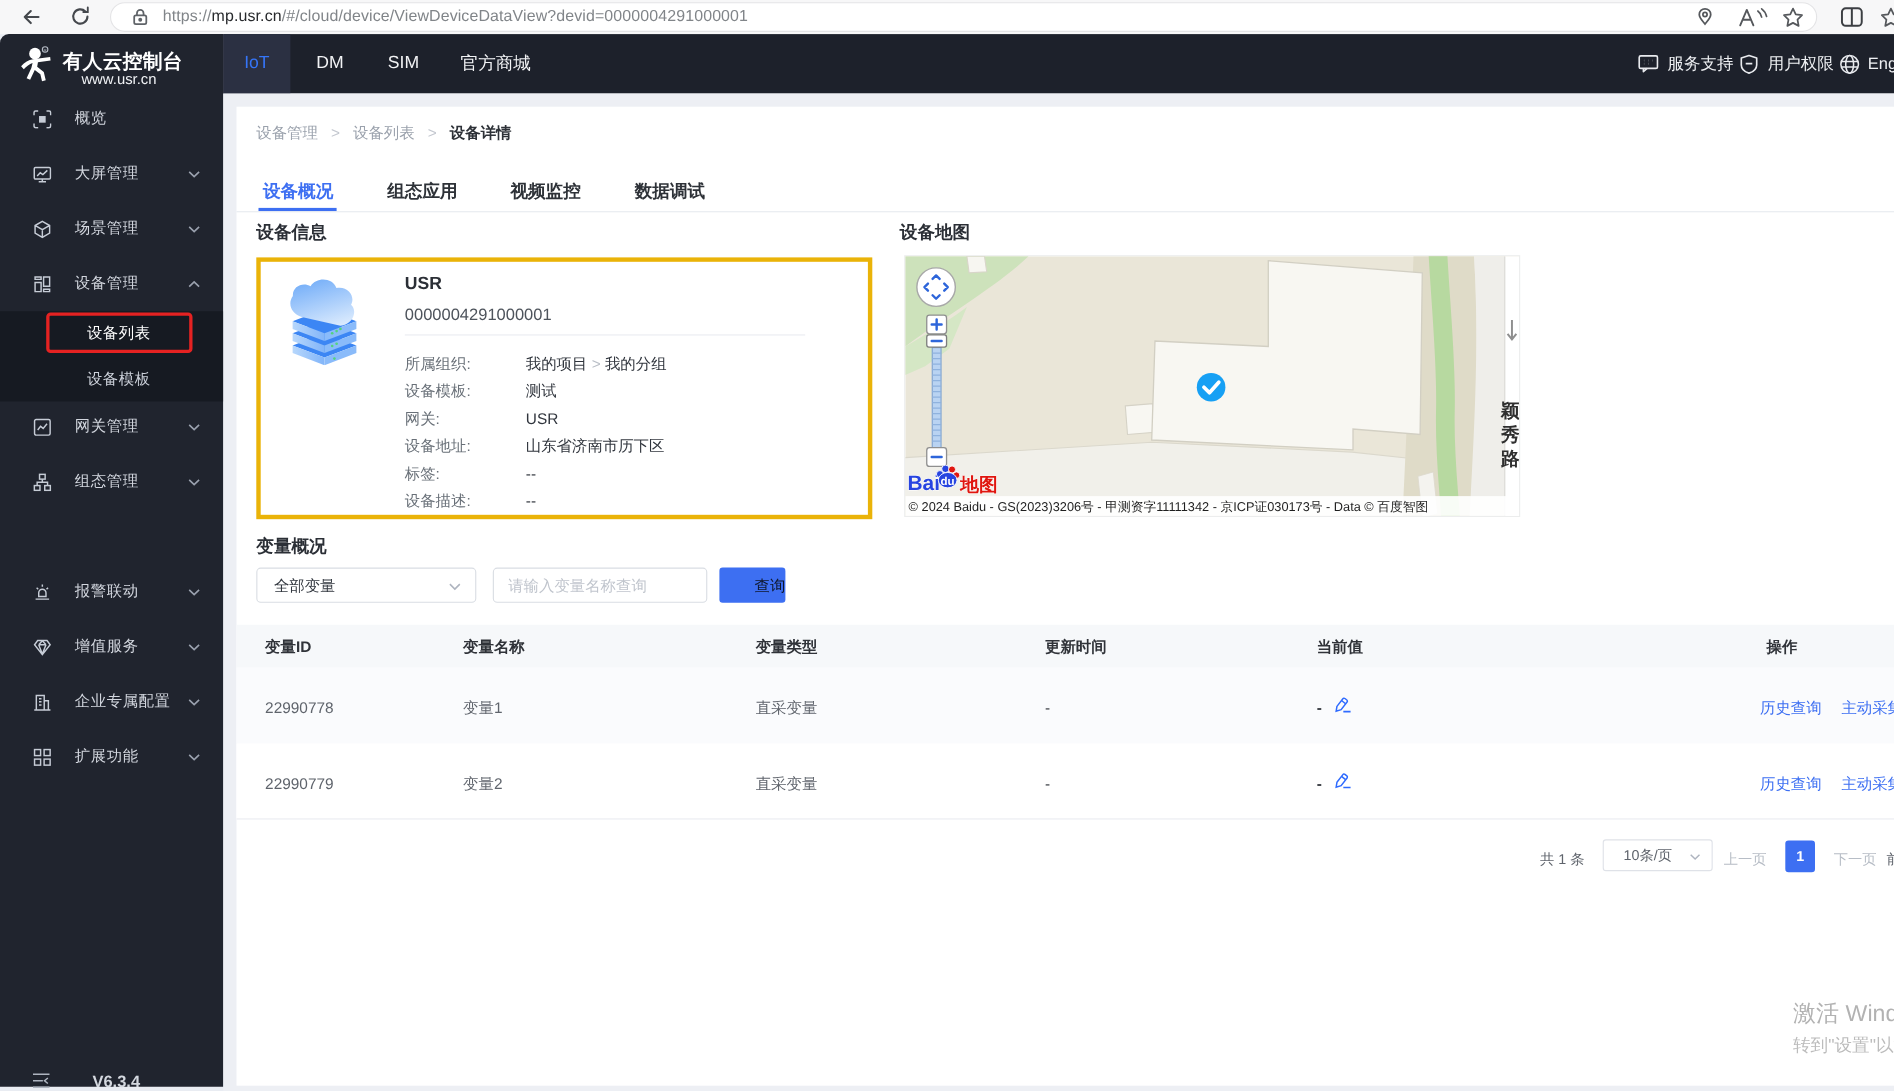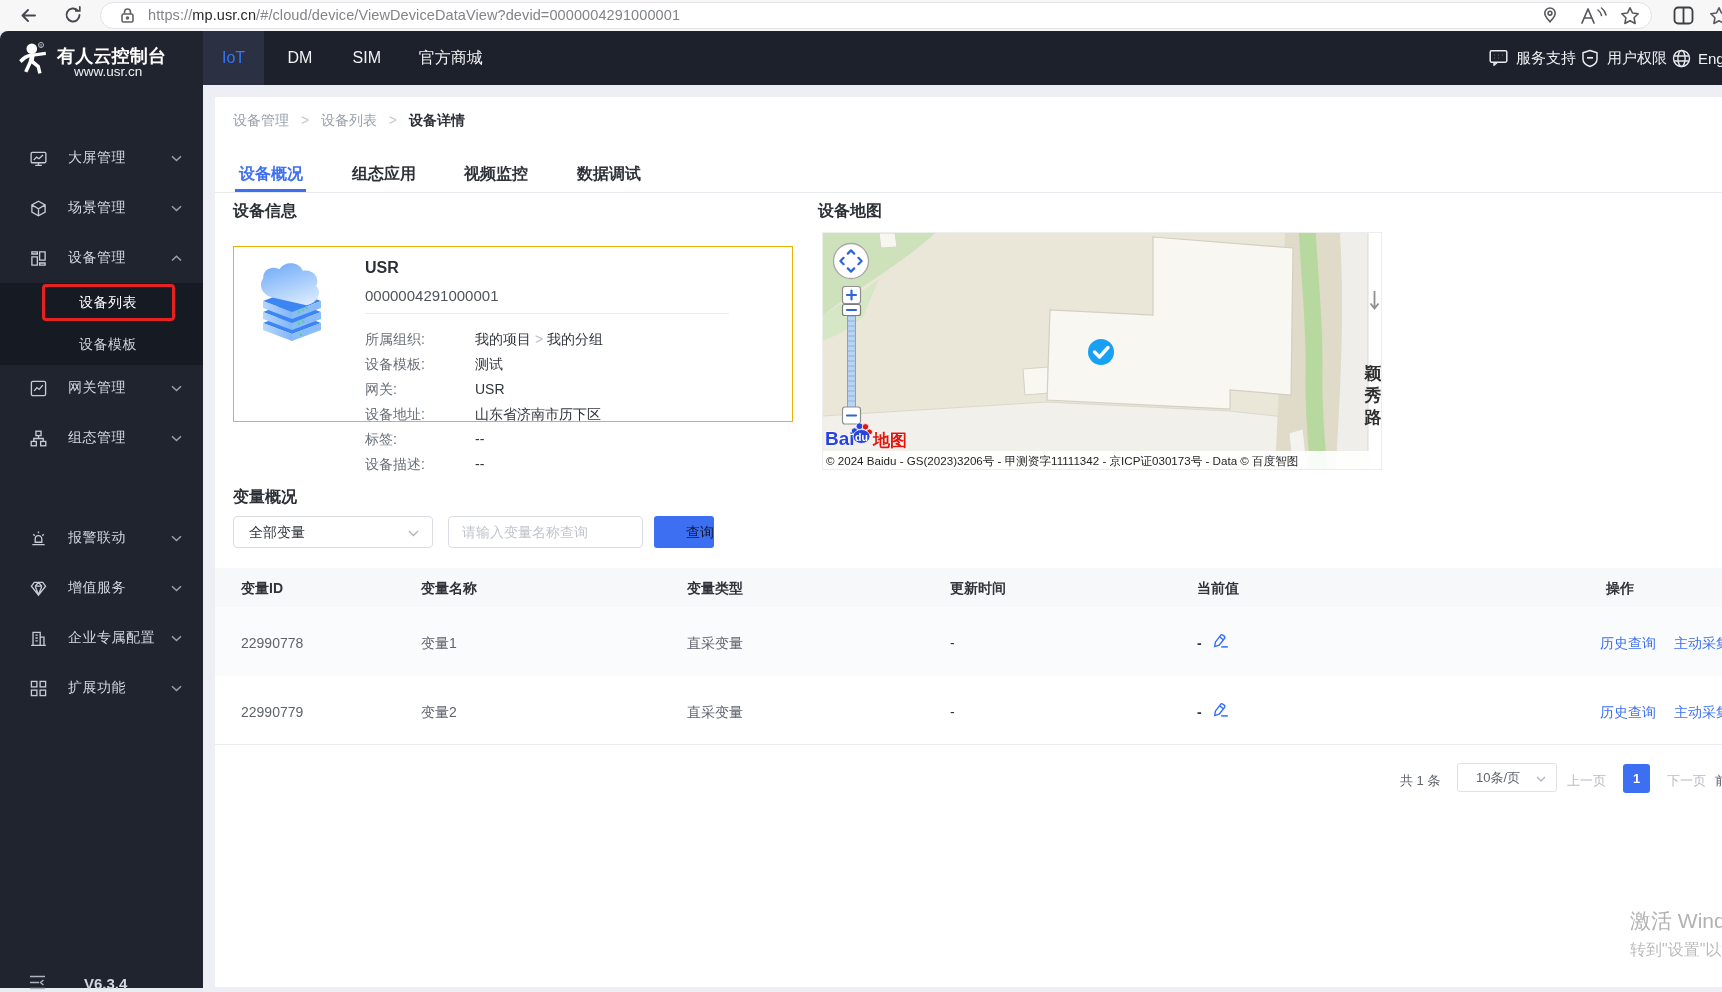--- a/index.html
+++ b/index.html
@@ -29,21 +29,21 @@
 .nitem{height:54px;display:inline-flex;align-items:center;justify-content:center;color:#f2f3f5;font-size:16px;vertical-align:top}
 .nright{position:absolute;top:0;height:54px;display:flex;align-items:center;color:#eef0f3;font-size:15px}
 
 .crumb{position:absolute;left:18px;top:15px;font-size:14px;color:#9aa1ac}
 .crumb .sep{color:#c3c7cf;margin:0 8px;font-family:"Liberation Sans",sans-serif}
 .crumb .cur{color:#2e3238;font-weight:600}
 .tab{position:absolute;top:67px;font-size:16px;font-weight:700;color:#2e3238}
 #tabline{position:absolute;left:0;top:95px;width:1507px;height:1px;background:#e7eaef}
 #tabul{position:absolute;left:20px;top:92px;width:71px;height:3px;background:#3d6ff2}
 .sect{position:absolute;font-size:16px;font-weight:700;color:#2b2f36}
-#infobox{position:absolute;left:18px;top:149px;width:560px;height:176px;border:1px solid #eab308}
+#infobox{position:absolute;left:18px;top:137px;width:560px;height:238px;border:4px solid #eab308}
 .irow{position:absolute;left:131px;font-size:14px}
 .irow .lb{display:inline-block;width:110px;color:#697078}
 .irow .vl{color:#30353d}
 #mapbox{position:absolute;left:607px;top:135px;width:560px;height:238px;border:1px solid #eceded}
 
 #vsel{position:absolute;left:18px;top:419px;width:200px;height:32px;border:1px solid #d9dde3;border-radius:4px;font-size:14px;color:#31363e;line-height:30px;padding-left:15px}
 #vinp{position:absolute;left:233px;top:419px;width:195px;height:32px;border:1px solid #d9dde3;border-radius:4px;font-size:14px;color:#c0c5cd;line-height:30px;padding-left:13px}
 #vbtn{position:absolute;left:439px;top:419px;width:60px;height:32px;background:#3d6ff2;border-radius:3px;color:#0f172a;font-size:14px;text-align:right;line-height:32px}
 
 #thead{position:absolute;left:0;top:471px;width:1507px;height:39px;background:#f6f8fa}
@@ -97,20 +97,27 @@
     </svg>
 </div>
 <div id="sidebar">
   <svg class="abs" style="left:17px;top:11px" width="30" height="34" viewBox="0 0 30 34">
     <circle cx="14.8" cy="6.8" r="5.3" fill="#fff"></circle>
     <path fill="#fff" d="M16.2 11.5 L28.6 9.8 L29 13 L17.5 14.6 L16.8 18.6 L22.8 23.4 L24.6 31 L21.2 31.8 L19.7 25.4 L14.6 21.6 L10.4 30.6 L7.2 29.2 L11.5 19.8 L12.6 15.2 C9.8 16.2 7 18.4 4.6 21 L2.2 18.2 C5.4 14.6 9 12.4 13 11.8 Z"></path>
   </svg>
   <div class="abs" style="left:38px;top:11px;width:6px;height:6px;border:1px solid #b6bcc6;border-radius:50%;font-size:4px;color:#b6bcc6;text-align:center;line-height:5px">R</div>
   <div class="abs" style="left:57px;top:13px;font-size:18px;font-weight:700;color:#fff;letter-spacing:.2px">有人云控制台</div>
   <div class="abs" style="left:74px;top:33px;font-size:13.5px;color:#f0f2f5">www.usr.cn</div>
+  <div class="mitem" style="top:52px">
+      <svg width="17" height="17" viewBox="0 0 18 18" fill="none" stroke="#c6ccd6" stroke-width="1.4">
+        <path d="M1 5 V2.5 A1.5 1.5 0 0 1 2.5 1 H5 M13 1 h2.5 A1.5 1.5 0 0 1 17 2.5 V5 M17 13 v2.5 a1.5 1.5 0 0 1 -1.5 1.5 H13 M5 17 H2.5 A1.5 1.5 0 0 1 1 15.5 V13"></path>
+        <rect x="5.8" y="5.8" width="6.4" height="6.4" fill="#c6ccd6" stroke="none"></rect>
+      </svg>
+      <span class="txt">概览</span>
+    </div>
   <div class="mitem" style="top:102px">
       <svg width="17" height="17" viewBox="0 0 18 18" fill="none" stroke="#c6ccd6" stroke-width="1.4">
         <rect x="1.2" y="2.5" width="15.6" height="11" rx="1.2"></rect>
         <path d="M4 10.5 L7 7.5 L9.5 9.2 L13.8 5.2 M9 13.5 v2.5 M5.5 16.2 h7"></path>
       </svg>
       <span class="txt">大屏管理</span>
       <svg class="chev" width="11" height="7" viewBox="0 0 11 7" fill="none" stroke="#9aa1ae" stroke-width="1.5">
         <path d="M1 1.2 L5.5 5.5 L10 1.2"></path>
       </svg>
     </div>

